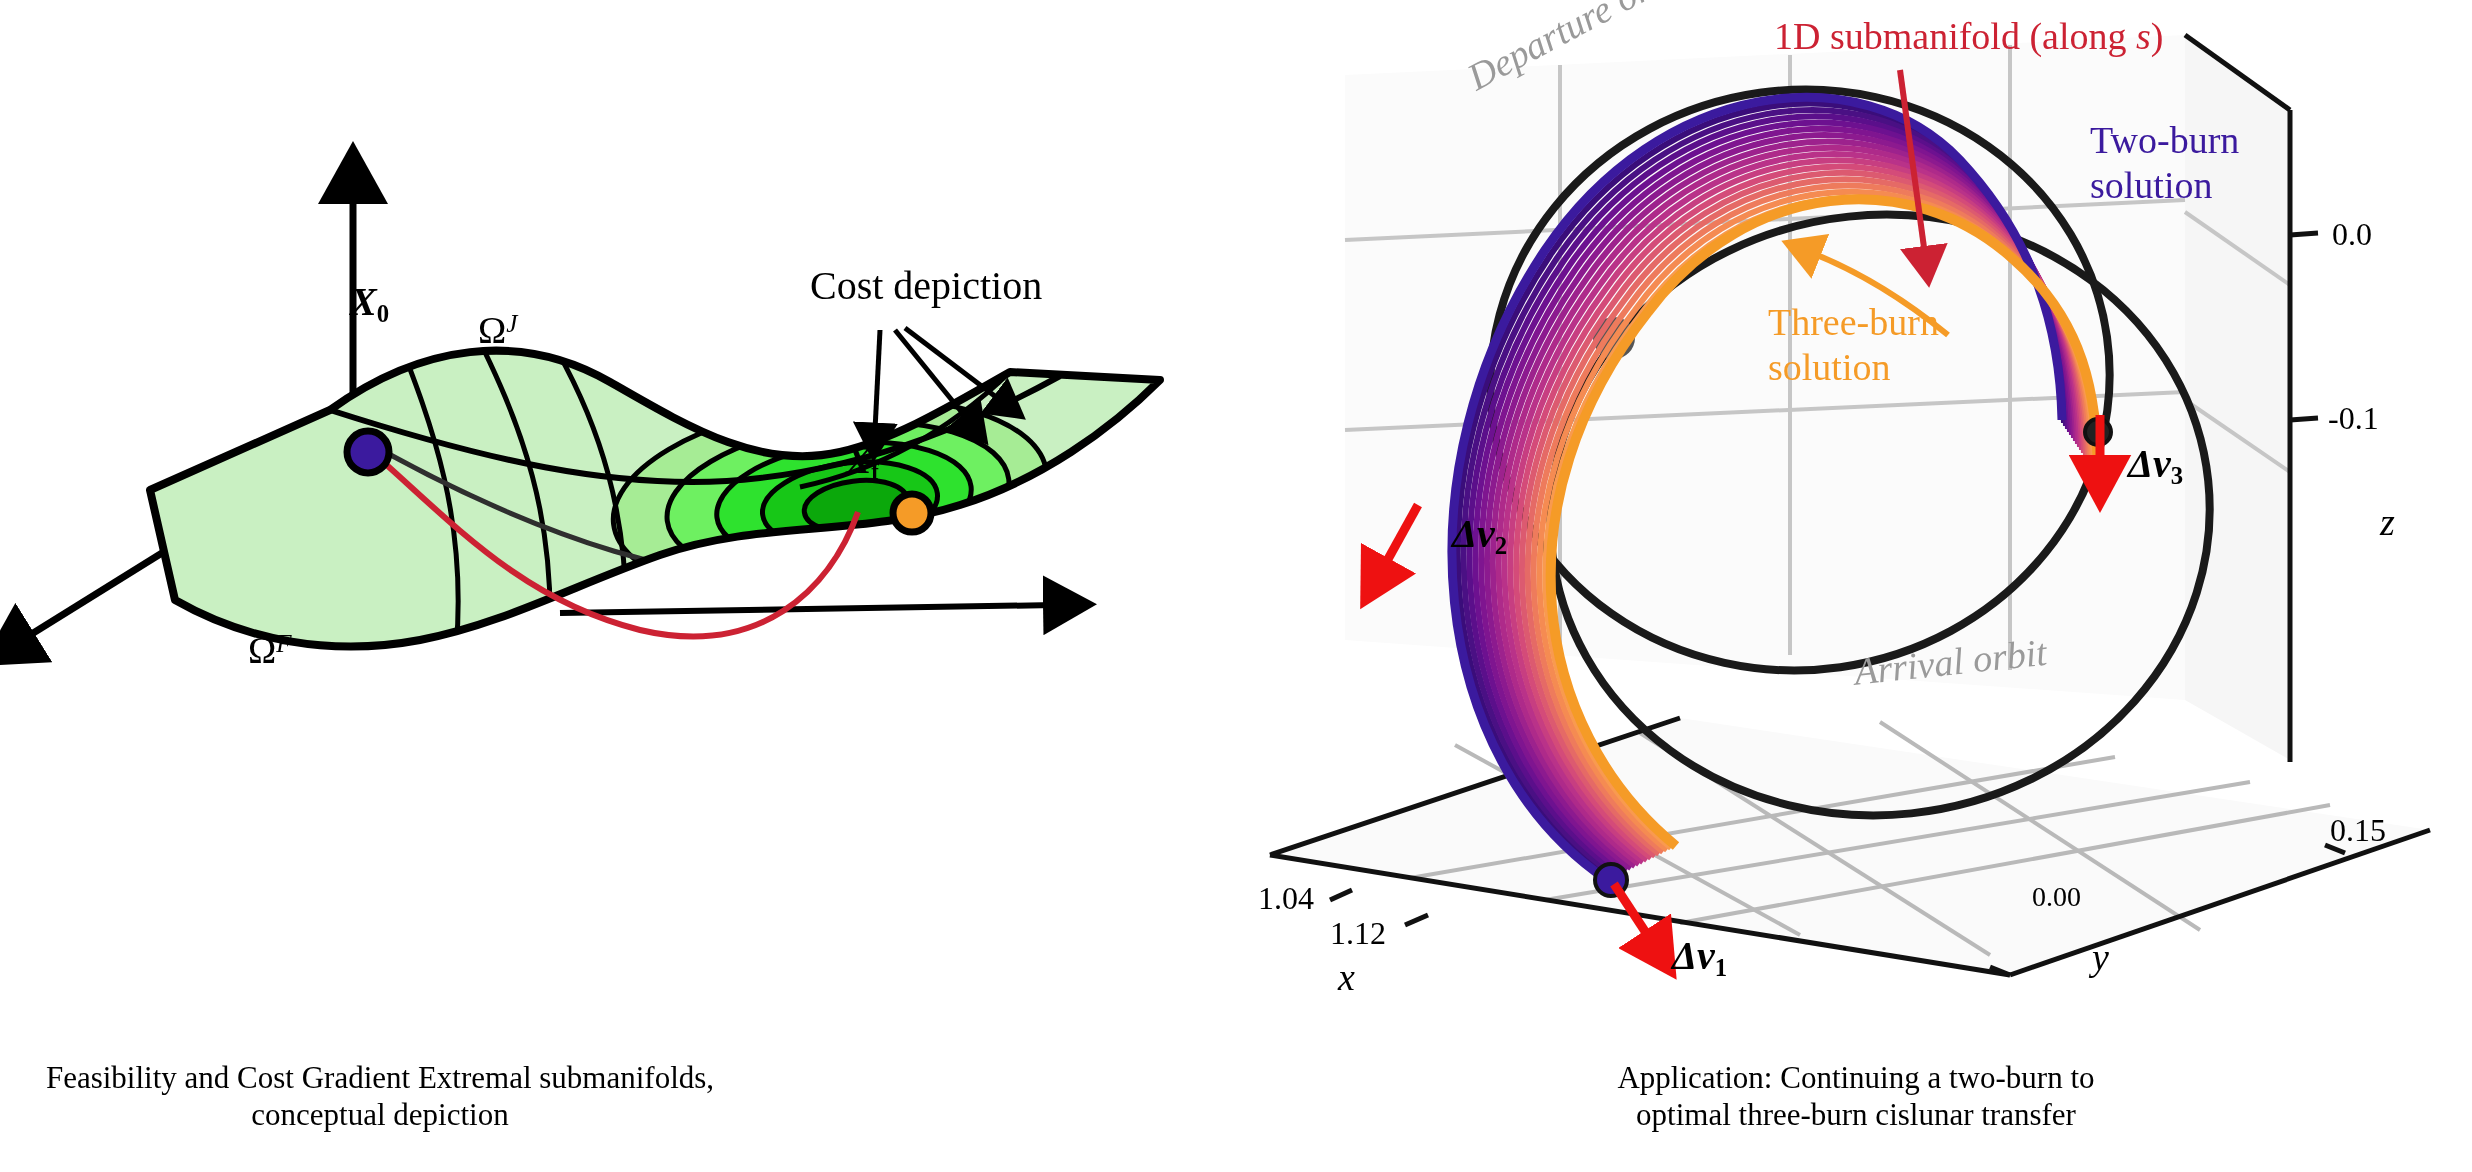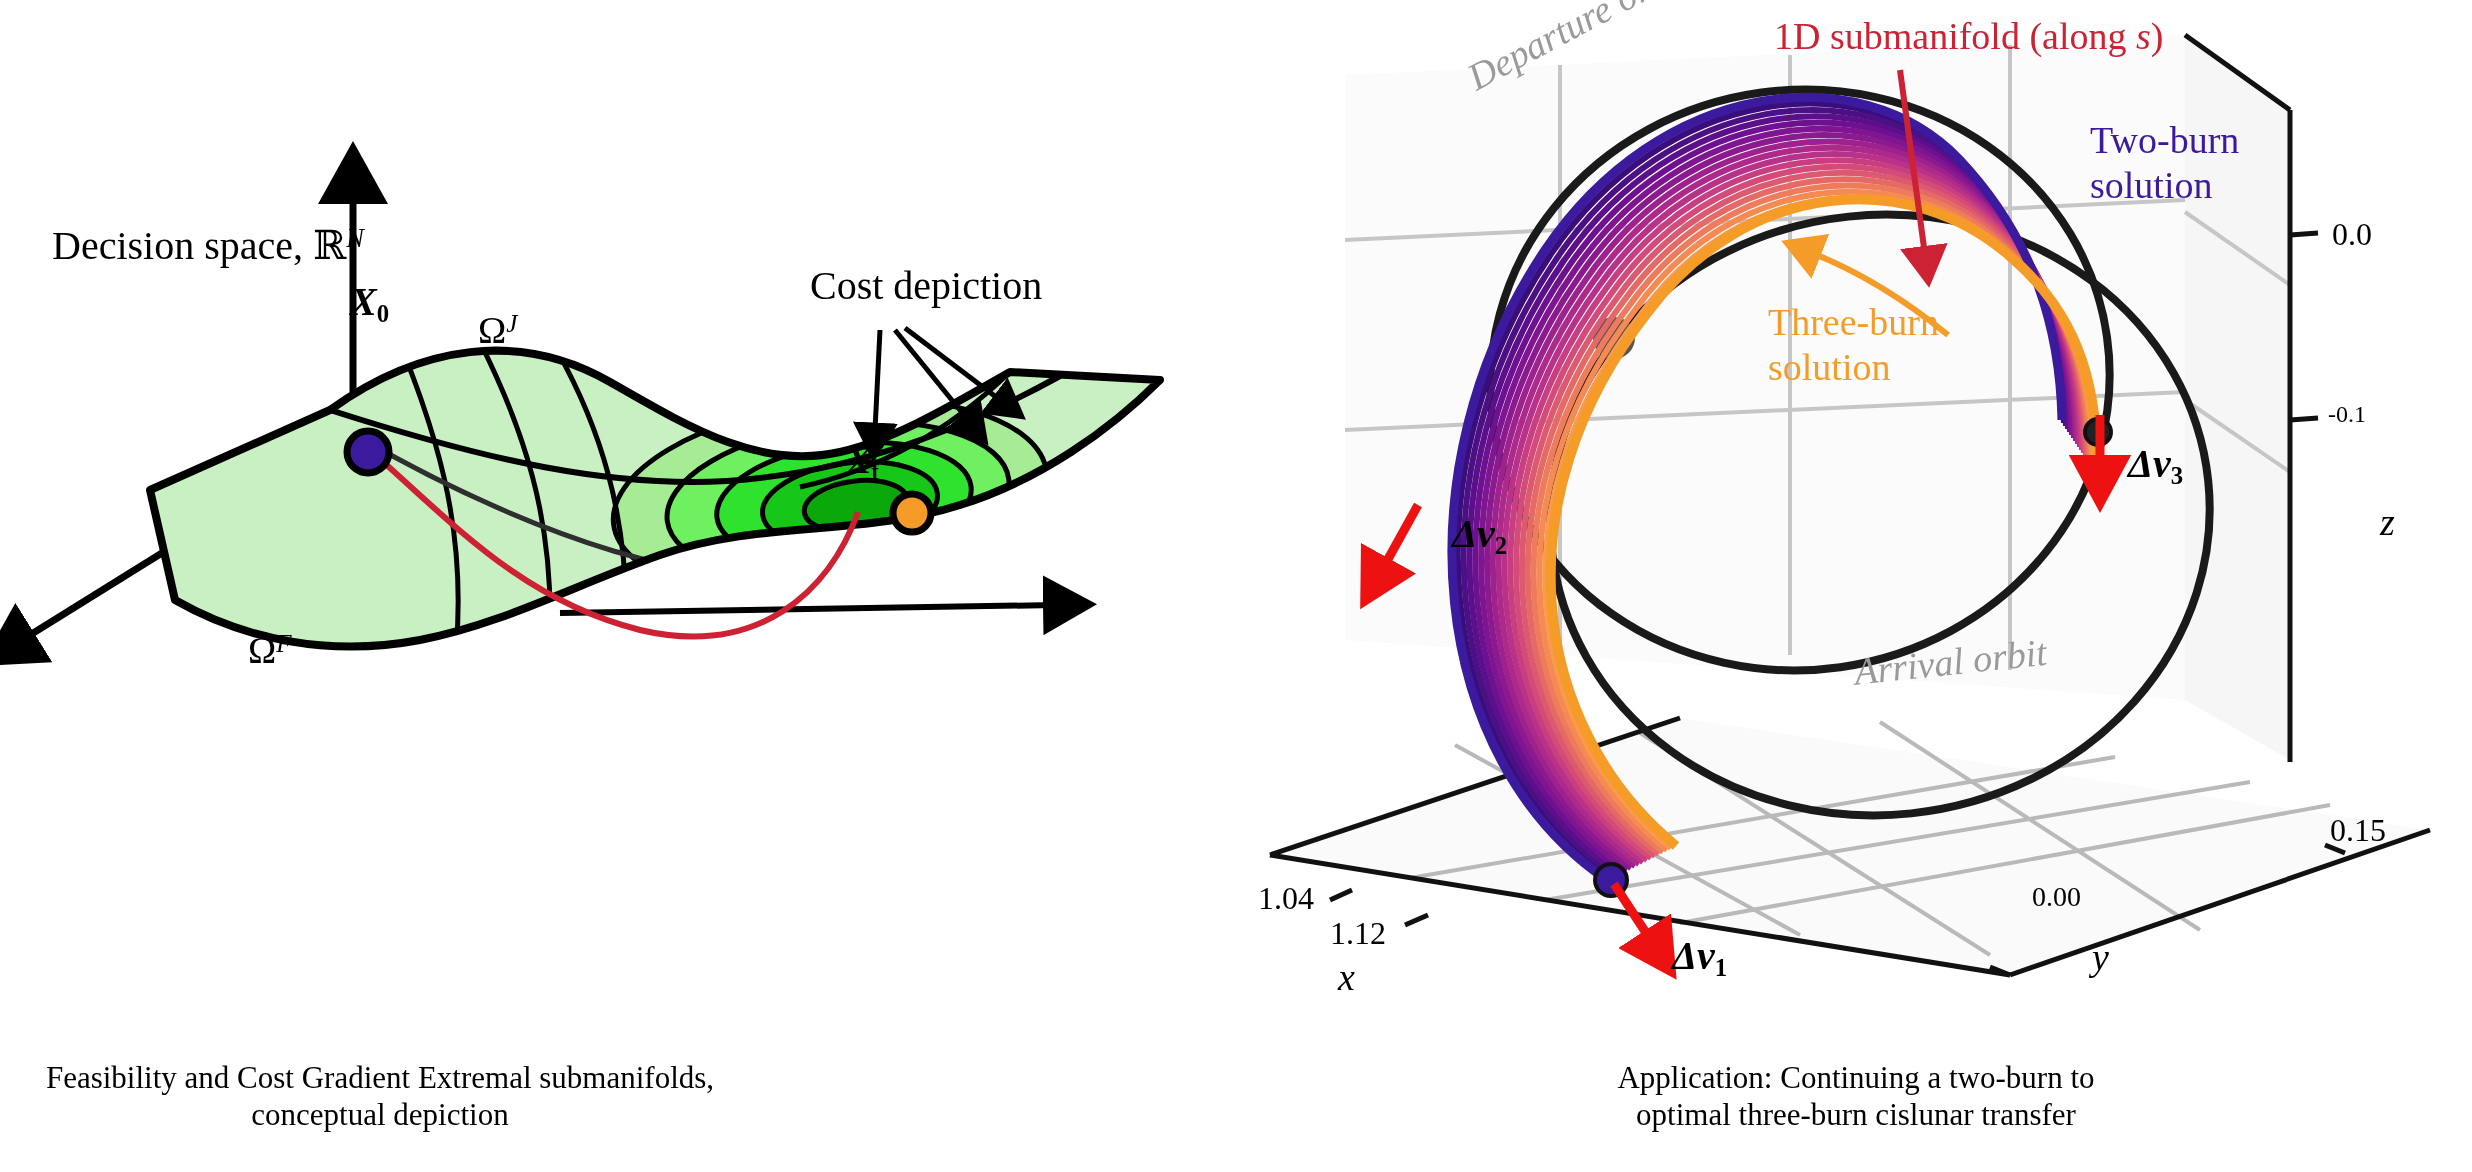--- a/index.html
+++ b/index.html
@@ -196,24 +196,20 @@
 
     <line x1="1614" y1="884" x2="1652" y2="942" stroke="#ee1111" stroke-width="9" marker-end="url(#arrRed)"></line>
     <line x1="1418" y1="505" x2="1382" y2="570" stroke="#ee1111" stroke-width="9" marker-end="url(#arrRed)"></line>
     <line x1="2100" y1="415" x2="2100" y2="468" stroke="#ee1111" stroke-width="9" marker-end="url(#arrRed)"></line>
 
     <path d="M1900 70 C1910 140 1918 200 1925 255" fill="none" stroke="#cc2233" stroke-width="6" marker-end="url(#arrCrim)"></path>
     <path d="M1948 335 C1905 300 1860 272 1812 253" fill="none" stroke="#f59b27" stroke-width="6" marker-end="url(#arrOrg)"></path>
   </g>
 </svg>
 
-<div class="lbl serif" style="left:52px;top:222px;font-size:40px;">
-  <span>Decision space,</span>
-  <span>ℝ</span><sup>N</sup>
-</div>
 
 <div class="lbl serif bi" style="left:350px;top:258px;font-size:40px;">
   <span>X</span><sub>0</sub>
 </div>
 
 <div class="lbl serif bi" style="left:846px;top:418px;font-size:38px;">
   <span>X</span><sub style="font-size:0.6em">f</sub>
 </div>
 
 <div class="lbl serif" style="left:478px;top:308px;font-size:38px;">
@@ -266,20 +262,20 @@
 <div class="lbl serif it" style="left:2092px;top:935px;font-size:38px;">y</div>
 <div class="lbl serif it" style="left:2380px;top:500px;font-size:38px;">z</div>
 
 <div class="lbl serif" style="left:1258px;top:880px;font-size:32px;">1.04</div>
 <div class="lbl serif" style="left:1330px;top:915px;font-size:32px;">1.12</div>
 
 <div class="lbl serif" style="left:2004px;top:880px;font-size:28px;margin-left:28px;">0.00</div>
 <div class="lbl serif" style="left:2330px;top:812px;font-size:32px;">0.15</div>
 
 <div class="lbl serif" style="left:2332px;top:216px;font-size:32px;">0.0</div>
-<div class="lbl serif" style="left:2328px;top:400px;font-size:24px;">-0.1</div>
+<div class="lbl serif" style="left:2328px;top:400px;font-size:32px;">-0.1</div>
 
 <div class="lbl cap serif" style="left:1240px;top:1060px;width:1232px;">
   <div>Application: Continuing a two-burn to</div>
   <div>optimal three-burn cislunar transfer</div>
 </div>
 
 </div>
 
 </body></html>

